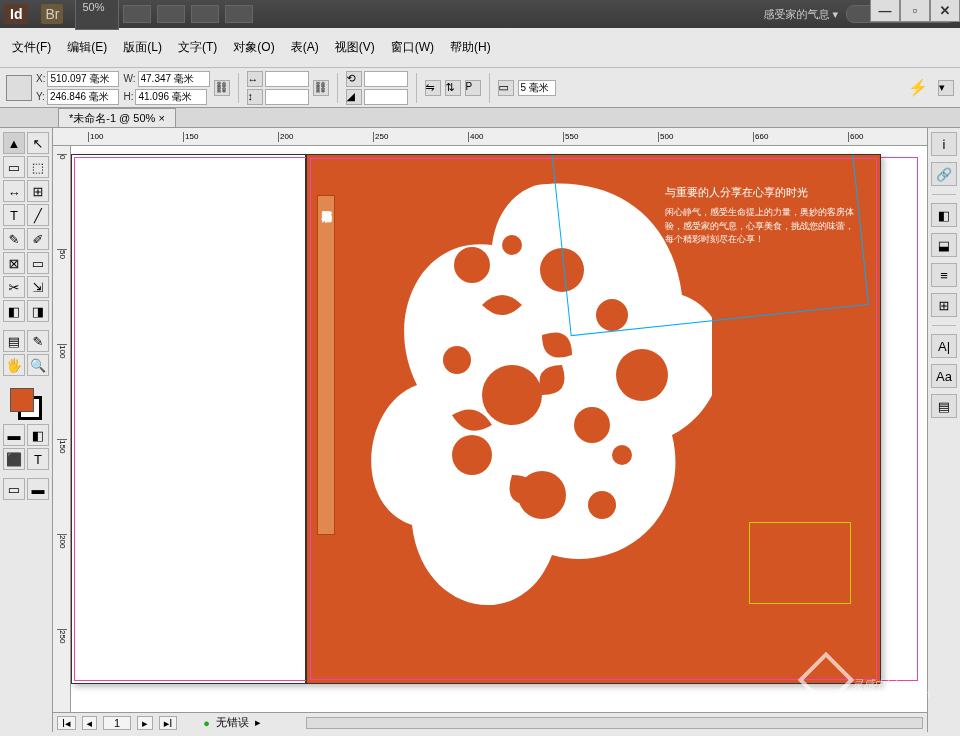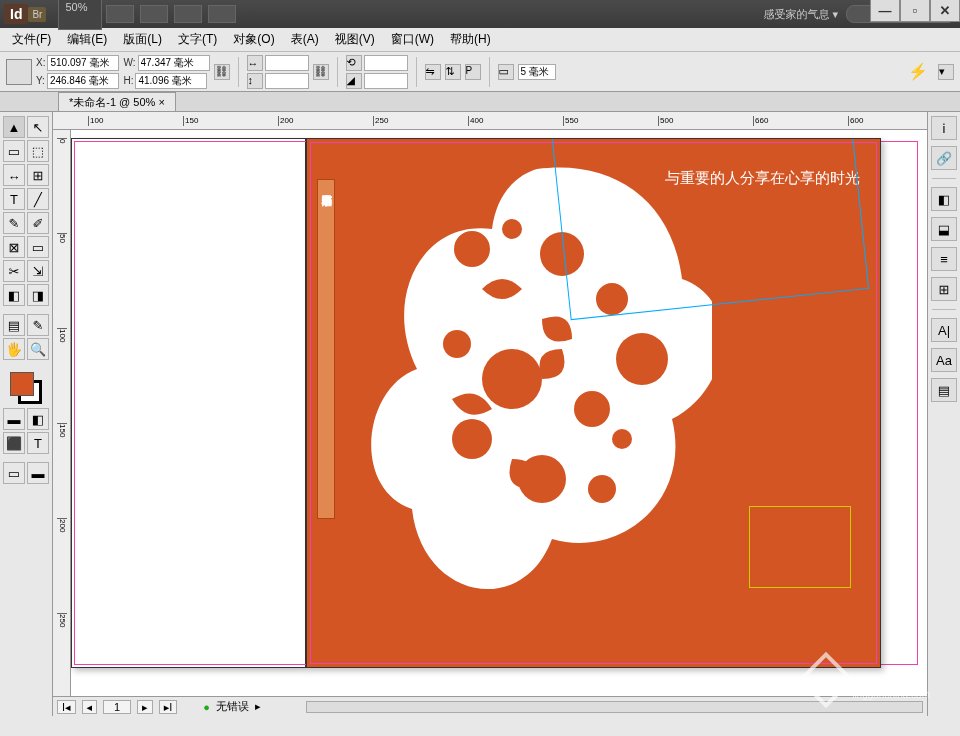--- a/index.html
+++ b/index.html
@@ -1,31 +1,31 @@
 <!DOCTYPE html>
 <html><head>
 <meta charset="utf-8">
 <style>
 * { margin: 0; padding: 0; box-sizing: border-box; font-family: "Microsoft YaHei", Arial, sans-serif; font-size: 11px; }
 body { background: #e8e8e8; width: 960px; height: 736px; overflow: hidden; position: relative; }
 
 
 .titlebar { height: 28px; background: linear-gradient(#4a4a4a, #3a3a3a); display: flex; align-items: center; padding: 0 4px; color: #ccc; }
-.titlebar .app-badge { background: #5a3a2a; color: #fff; padding: 2px 6px; font-weight: bold; margin-right: 0; border-radius: 2px; font-size: 14px; }
-.titlebar .br-badge { background: #6a5a3a; padding: 2px 4px; margin-right: 12px; border-radius: 2px; font-size: 10px; }
+.titlebar .app-badge { background: #5a3a2a; color: #fff; padding: 2px 6px; font-weight: bold; margin-right: 13px; border-radius: 2px; font-size: 14px; }
+.titlebar .br-badge { background: #6a5a3a; padding: 2px 4px; margin-right: 12px; border-radius: 2px; font-size: 14px; }
 .titlebar .zoom-sel { background: #444; color: #ccc; border: 1px solid #666; padding: 2px 14px 16px 6px; margin-right: 4px; }
 .titlebar .view-btn { width: 28px; height: 18px; background: #555; margin-right: 6px; border: 1px solid #666; }
 .titlebar .spacer { flex: 1; }
 .titlebar .workspace { color: #ccc; margin-right: 8px; }
 .titlebar .search { width: 110px; height: 18px; background: #555; border: 1px solid #666; border-radius: 8px; }
 .win-controls { position: absolute; right: 0; top: 0; display: flex; }
 .win-btn { width: 30px; height: 22px; background: #ddd; border: 1px solid #888; border-top: none; display: flex; align-items: center; justify-content: center; font-size: 13px; font-weight: bold; color: #333; }
 
 
-.menubar { height: 24px; background: #e8e8e8; display: flex; align-items: center; padding: 0 4px; border-bottom: 1px solid #bbb; }
+.menubar { height: 40px; background: #e8e8e8; display: flex; align-items: center; padding: 0 4px; border-bottom: 1px solid #bbb; }
 .menubar span { padding: 3px 8px; cursor: default; font-size: 12px; }
 
 
 .controlbar { height: 40px; background: #e8e8e8; border-bottom: 1px solid #999; display: flex; align-items: center; padding: 0 6px; gap: 4px; }
 .ctrl-block { display: flex; flex-direction: column; gap: 2px; }
 .ctrl-row { display: flex; align-items: center; gap: 2px; }
 .ctrl-label { font-size: 10px; color: #333; }
 .ctrl-input { width: 72px; height: 16px; border: 1px solid #aaa; background: #fff; font-size: 10px; padding: 0 2px; }
 .ctrl-icon { width: 16px; height: 16px; background: #ddd; border: 1px solid #aaa; }
 .ctrl-sep { width: 1px; height: 30px; background: #bbb; margin: 0 4px; }
@@ -58,40 +58,40 @@
 .viewport { flex: 1; background: #fff; position: relative; overflow: hidden; }
 .spread { position: absolute; top: 8px; left: 0; width: 850px; height: 530px; display: flex; }
 .page-left { width: 235px; height: 100%; background: #fff; border: 1px solid #333; box-shadow: 3px 3px 6px rgba(0,0,0,.25); }
 .page-right { width: 575px; height: 100%; background: #d35524; border: 1px solid #333; box-shadow: 3px 3px 6px rgba(0,0,0,.25); position: relative; overflow: hidden; }
 .spine { position: absolute; left: 10px; top: 40px; width: 18px; height: 340px; background: #e08850; border: 1px solid #b04510; }
 .spine-text { writing-mode: vertical-rl; text-orientation: upright; color: #fff; font-size: 11px; padding-top: 6px; text-align: center; width: 100%; }
 .artwork { position: absolute; top: 20px; left: 55px; width: 350px; height: 460px; }
 .art-blob { fill: #fff; }
 .art-detail { fill: #d35524; }
 .heading-block { position: absolute; top: 30px; right: 20px; width: 195px; color: #fff; }
-.heading-block h3 { font-size: 15px; margin-bottom: 6px; font-weight: normal; }
+.heading-block h3 { font-size: 11px; margin-bottom: 6px; font-weight: normal; }
 .heading-block p { font-size: 9px; line-height: 1.5; opacity: .95; }
 .sel-frame { position: absolute; border: 1px solid #0af; }
 .pink-guide { position: absolute; outline: 1px solid #e4a; pointer-events: none;}
 .yellow-frame { position: absolute; outline: 1px solid #cc0; pointer-events: none;}
 
 
 .statusbar { height: 20px; background: #e8e8e8; border-top: 1px solid #999; display: flex; align-items: center; padding: 0 4px; gap: 6px; font-size: 10px; }
 .sb-btn { border: 1px solid #aaa; padding: 0 4px; height: 14px; background: #f4f4f4; }
 .sb-scroll { flex: 1; height: 12px; background: #ddd; border: 1px solid #aaa; margin-left: 40px; }
 
 
 .dock { width: 33px; background: #e8e8e8; border-left: 1px solid #999; padding: 4px 2px; display: flex; flex-direction: column; align-items: center; gap: 6px; }
 .dock-btn { width: 26px; height: 24px; background: #e0e0e0; border: 1px solid #b0b0b0; display: flex; align-items: center; justify-content: center; font-size: 13px; }
 .dock-sep { width: 24px; height: 1px; background: #bbb; margin: 2px 0; }
 
 
 .watermark { position: absolute; right: 30px; bottom: 36px; color: #fff; opacity: .65; display: flex; align-items: flex-end; gap: 6px; pointer-events:none; }
 .watermark .logo { width: 40px; height: 40px; border: 4px solid #fff; transform: rotate(45deg); }
-.watermark .wtext { font-size: 15px; line-height:1; }
+.watermark .wtext { font-size: 15px; line-height:1;font-style:italic; }
 .watermark .wtext small { font-size: 10px; display:block; }
 </style>
 </head>
 <body>
 
 <div class="titlebar">
   <span class="app-badge">Id</span>
   <span class="br-badge">Br</span>
   <span class="zoom-sel">50%</span>
   <span class="view-btn"></span>
@@ -294,20 +294,21 @@
                   <circle cx="260" cy="280" r="10"></circle>
                 <path d="M120 130 q20 -20 40 0 q-20 20 -40 0 Z"></path>
                 <path d="M180 160 q30 -10 30 20 q-30 10 -30 -20 Z"></path>
                 <path d="M90 240 q25 -15 40 10 q-25 15 -40 -10 Z"></path>
                 <path d="M200 190 q10 30 -20 30 q-10 -30 20 -30 Z"></path>
                 <path d="M150 300 q30 0 20 30 q-30 0 -20 -30 Z"></path>
               </g>
             </svg>
             <div class="heading-block">
               <h3>与重要的人分享在心享的时光</h3>
+              <p>闲心静气，感受生命提上的力量，奥妙的客房体验，感受家的气息，心享美食，挑战您的味蕾，每个精彩时刻尽在心享！</p>
             </div>
 
             <div class="sel-frame" style="right:20px; top:-24px; width:300px; height:190px; transform:rotate(-6deg);">
               
             </div>
             <div class="yellow-frame" style="right:30px; bottom:80px; width:100px; height:80px;"></div>
           </div>
         </div>
       </div>
     </div>

